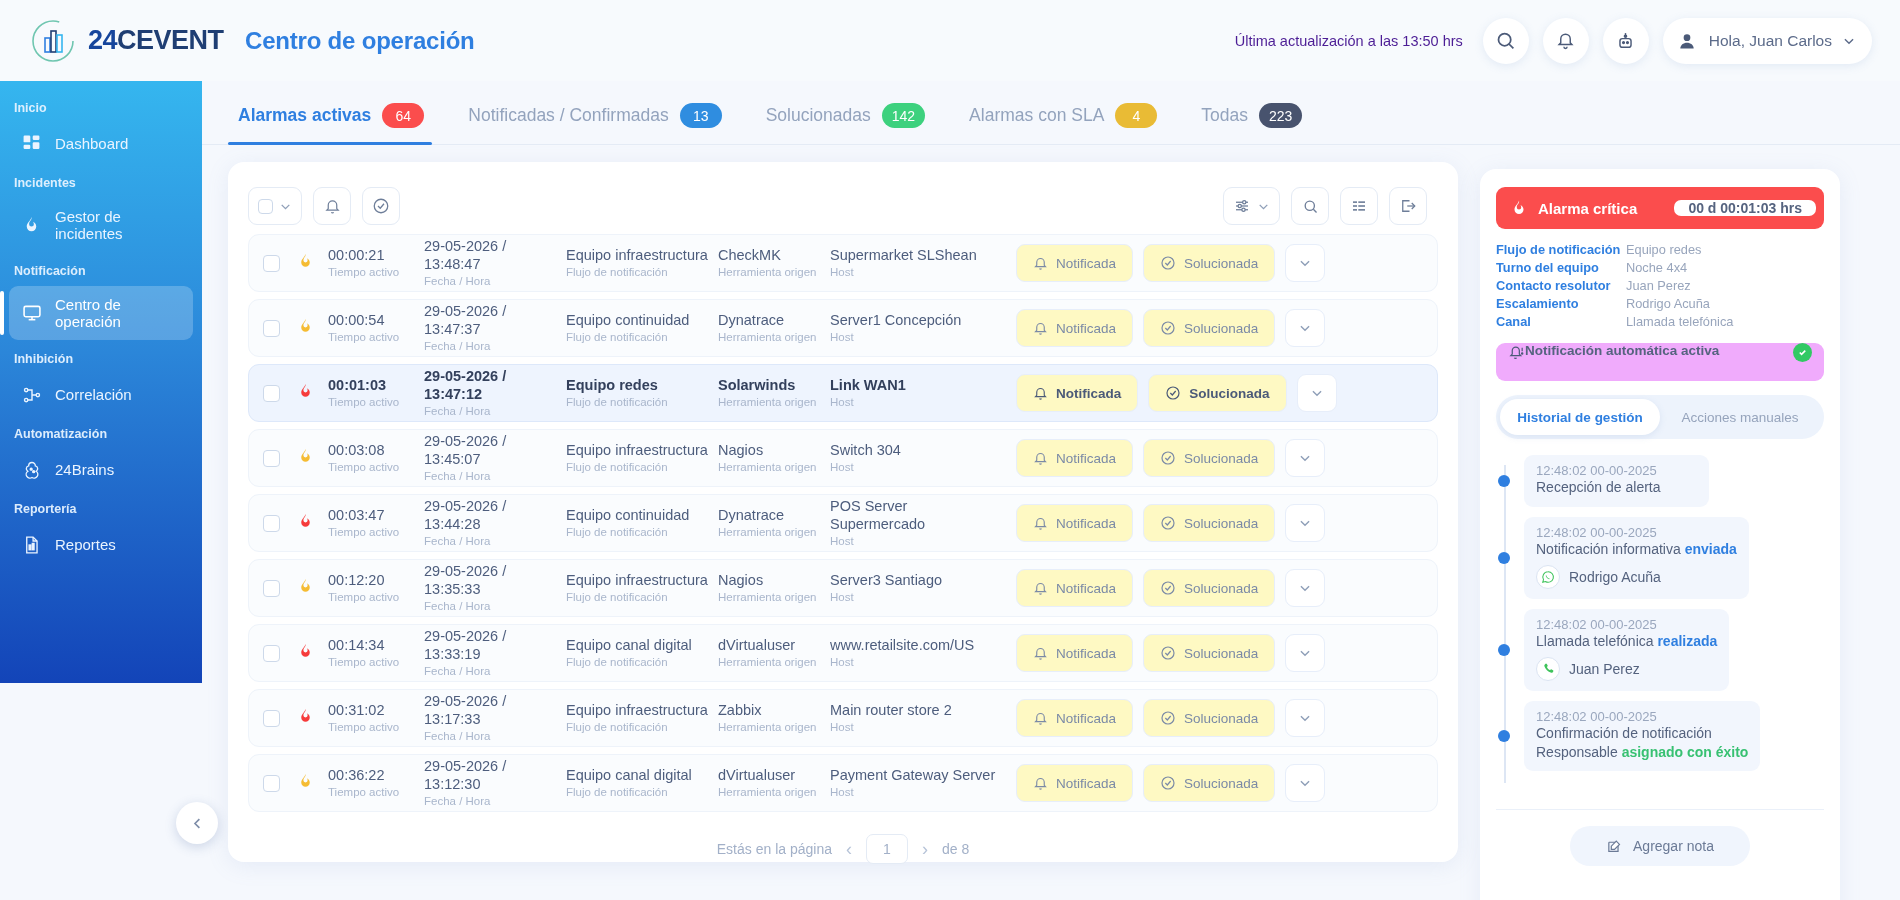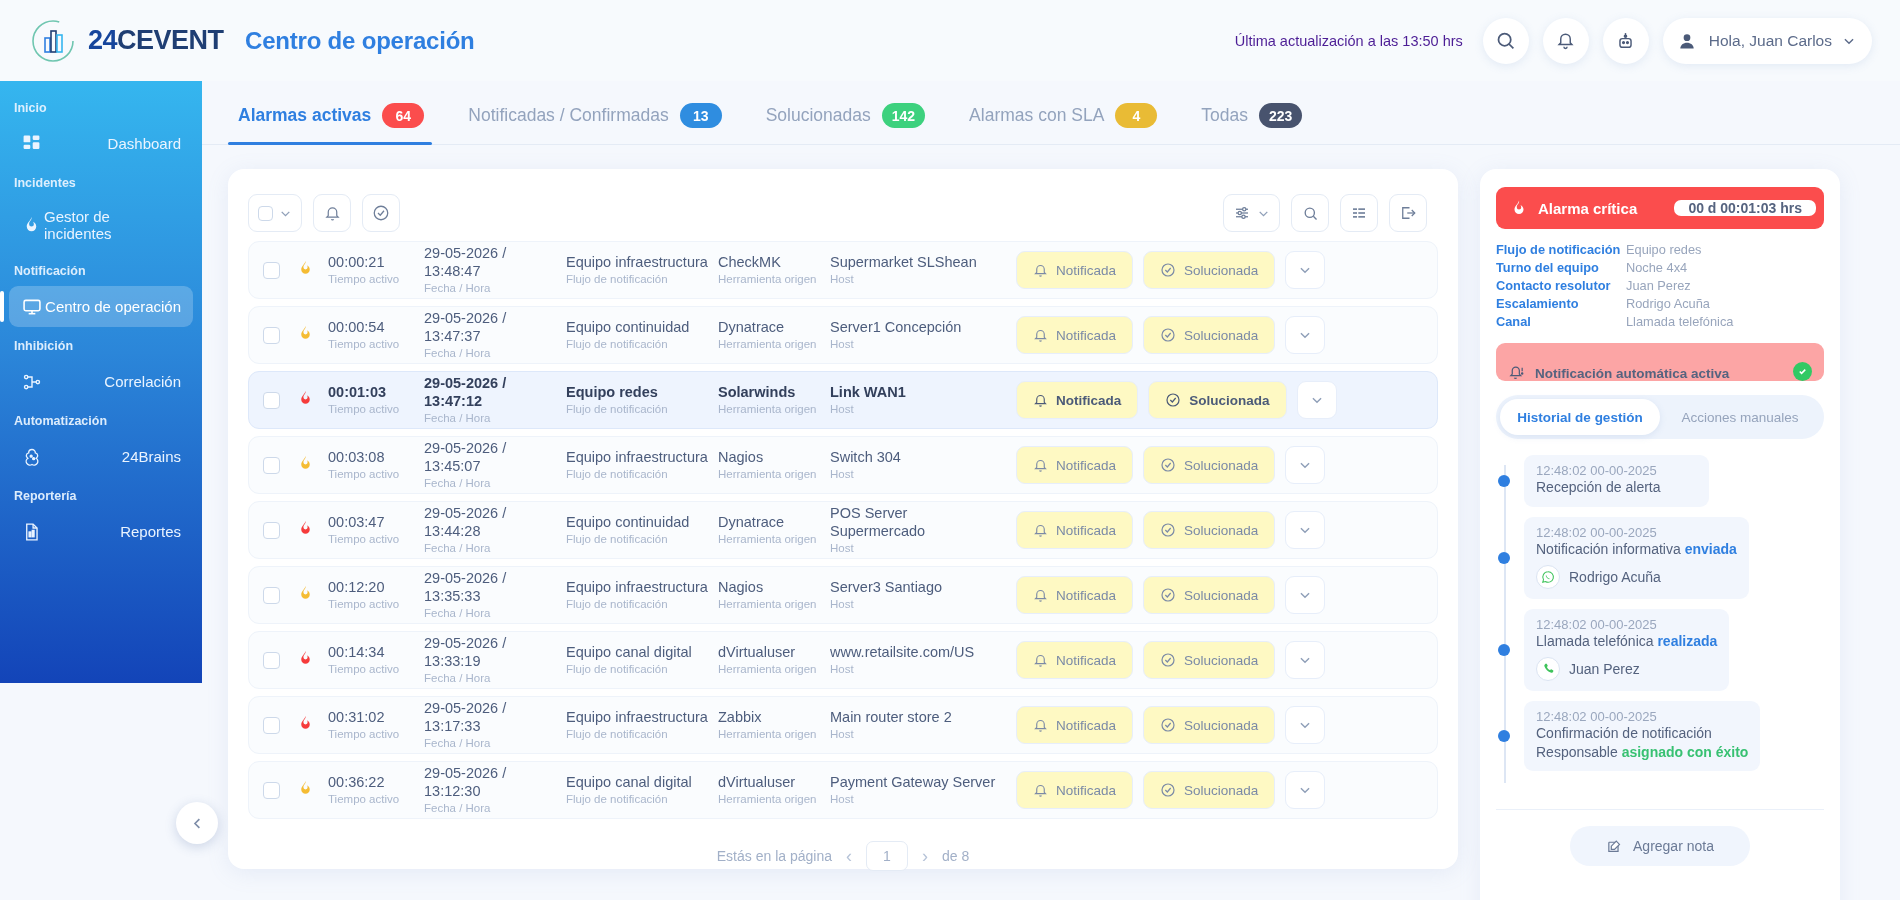--- a/index.html
+++ b/index.html
@@ -36,23 +36,23 @@
   .avatar-dot{ width:24px;height:24px;border-radius:50%; display:flex;align-items:center;justify-content:center;}
 
   
   .sidebar{
     position:absolute;left:0;top:81px;width:202px;height:602px;
     background:linear-gradient(180deg,#35b6ef 0%, #2b86d9 45%, #1344b8 100%);
     padding-top:10px; z-index:25;
   }
   .nav-section{ color:#e6f3ff; font-size:12.5px; padding:10px 0 6px 14px; font-weight:bold; opacity:.95;}
   .nav-item{
-    display:flex;align-items:center;gap:2px;
+    display:flex;align-items:center;gap:13px;
     margin:2px 9px; padding:10px 12px; border-radius:9px;
-    color:#eaf4ff; font-size:15px; cursor:pointer; position:relative;justify-content:space-between;
+    color:#eaf4ff; font-size:15px; cursor:pointer; position:relative;
   }
   .nav-item.active{ background:rgba(255,255,255,.22); color:#fff; }
   .nav-item.active::before{
     content:""; position:absolute; left:-9px; top:5px; bottom:5px; width:4px;
     background:#fff; border-radius:3px;
   }
   .nav-ico{ width:21px;height:21px;display:flex;align-items:center;justify-content:center;flex:0 0 21px;}
   .collapse-btn{
     position:absolute; left:176px; top:802px; width:42px;height:42px;border-radius:50%;
     background:#fff; display:flex;align-items:center;justify-content:center;
@@ -64,27 +64,27 @@
   .tabs{ display:flex; align-items:flex-end; gap:12px; padding:18px 0 0 26px; border-bottom:1px solid #e4ebf5; height:64px;}
   .tab{
     display:flex;align-items:center;gap:11px; padding:0 22px 16px 10px; cursor:pointer;
     font-size:17.5px; color:#93a3bd; position:relative;
   }
   .tab.active{ color:#2f7fe0; font-weight:bold; }
   .tab.active::after{
     content:""; position:absolute;left:0;right:14px;bottom:-1px;height:3px;background:#2f7fe0;border-radius:2px;
   }
   .pill{
-    min-width:42px;height:25px;border-radius:13px;color:#fff;font-size:14px;font-weight:bold;
+    min-width:42px;height:25px;border-radius:13px;color:#fff;font-size:14px;font-weight:normal;
     display:flex;align-items:center;justify-content:center;padding:0 10px;
   }
 
   
   .card{
-    position:absolute; left:26px; top:88px; width:1230px; height:700px;
+    position:absolute; left:26px; top:81px; width:1230px; height:700px;
     background:#fff; border-radius:16px; box-shadow:0 4px 22px rgba(120,150,200,.13);
     padding:18px 20px 0 20px;
   }
   .toolbar{ display:flex; align-items:center; height:52px;}
   .tb-btn{
     height:38px;border:1px solid #e4ebf5;border-radius:9px;background:#fff;
     display:flex;align-items:center;justify-content:center;gap:6px;margin-right:11px;cursor:pointer;
     min-width:38px; padding:0 9px;
   }
   .tb-right{ margin-left:auto; display:flex; }
@@ -134,22 +134,22 @@
   .alarm-banner .t{ color:#fff;font-size:15px;font-weight:bold; }
   .alarm-time{
     margin-left:auto;background:#fff;border-radius:7px;height:16px;display:flex;align-items:center;
     padding:0 14px;font-size:14px;color:#55637f;font-weight:bold;
   }
   .kv{ display:flex; margin-top:3px; font-size:12.8px;}
   .kv .k{ width:130px;color:#2f7fe0;font-weight:bold;}
   .kv .v{ color:#98a5bc;}
   .kvs{ margin-top:13px; }
   .auto-note{
-    margin-top:14px;height:38px;border-radius:9px;background:#fca5a5;display:flex;align-items:flex-end;
-    gap:10px;padding:0 12px;font-size:13.5px;color:#55637f;font-weight:bold;
+    margin-top:14px;height:38px;border-radius:9px;background:#f0abfc;display:flex;align-items:flex-start;
+    padding:0 12px;font-size:13.5px;color:#55637f;font-weight:bold;
   }
   .ok-dot{ margin-left:auto; width:19px;height:19px;border-radius:50%;background:#31c964;display:flex;align-items:center;justify-content:center;}
   .seg{
     margin-top:14px;height:44px;border-radius:22px;background:#edf3fc;display:flex;align-items:center;padding:4px;
   }
   .seg div{ flex:1;height:36px;border-radius:18px;display:flex;align-items:center;justify-content:center;font-size:13.5px;color:#96a4bc;cursor:pointer;}
   .seg div.on{ background:#fff;color:#2f7fe0;font-weight:bold;box-shadow:0 2px 7px rgba(120,150,200,.16);}
   .timeline{ margin-top:16px; position:relative; padding-left:28px; height:350px;}
   .tl-line{ position:absolute;left:8px;top:10px;bottom:22px;width:1.5px;background:#dde6f4;}
   .tl{ position:relative; margin-bottom:10px;}

